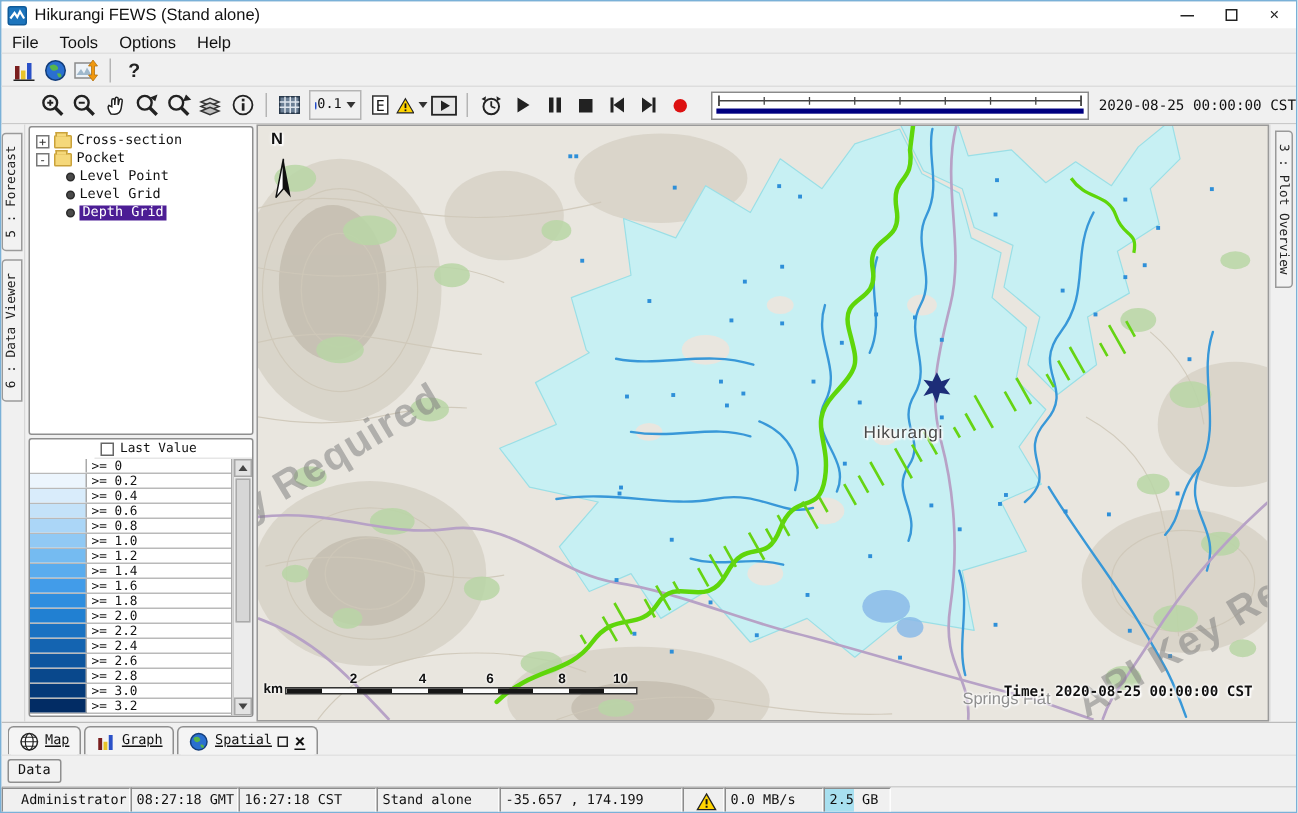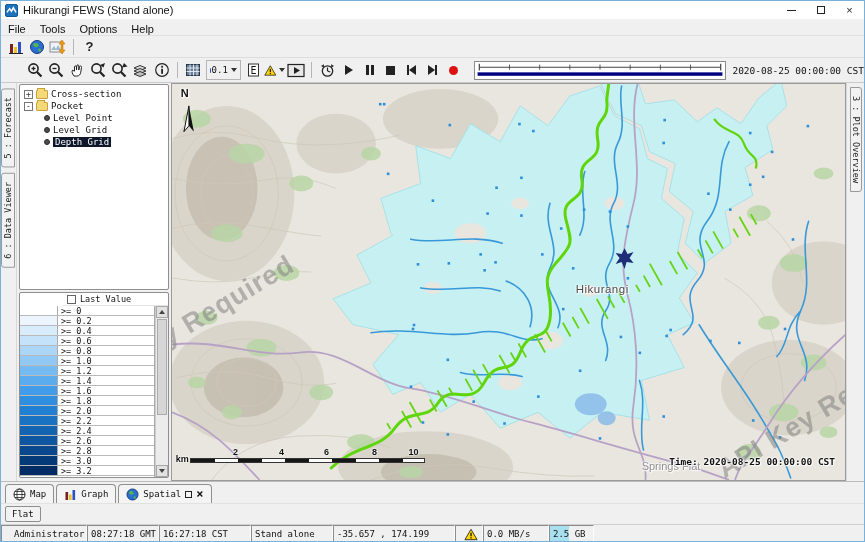--- a/index.html
+++ b/index.html
@@ -48,21 +48,21 @@
   .vtab-r { writing-mode:vertical-rl; font-family:"DejaVu Sans Mono",monospace; font-size:8.5px; color:#222; background:#f2f2f2; border:1px solid #9a9a9a; border-radius:0 3px 3px 0; padding:8px 0; }
 
   .leftpanel { width:154px; display:flex; flex-direction:column; background:#f0f0f0; padding:1px 2px; }
   .treepanel { height:206px; background:#fff; border:1px solid #8f8f8f; border-radius:2px; overflow:hidden; font-family:"DejaVu Sans Mono",monospace; font-size:9px; color:#111; padding-top:3px; }
   .trow { height:12px; display:flex; align-items:center; gap:3px; padding-left:4px; white-space:nowrap; }
   .trow.child { padding-left:24px; }
   .expander { width:9px; height:9px; border:1px solid #777; background:#fff; font-size:8px; line-height:7px; text-align:center; color:#333; flex:0 0 9px; }
   .folder { width:12px; height:9px; background:#f5d87a; border:1px solid #caa23a; border-radius:1px; position:relative; flex:0 0 12px; }
   .folder:before { content:""; position:absolute; top:-3px; left:0; width:6px; height:2px; background:#f5d87a; border:1px solid #caa23a; border-bottom:none; }
   .bullet { width:6px; height:6px; border-radius:50%; background:#4a4a4a; border:1px solid #2c2c2c; flex:0 0 6px; }
-  .tlabel.sel { background:#0f172a; color:#fff; padding:0 2px; }
+  .tlabel.sel { background:#4c1d95; color:#fff; padding:0 2px; }
 
   .legendpanel { margin-top:2px; height:186px; background:#fff; border:1px solid #8f8f8f; border-radius:2px; overflow:hidden; font-family:"DejaVu Sans Mono",monospace; font-size:8.5px; color:#111; display:flex; flex-direction:column; }
   .lvrow { height:13px; display:flex; align-items:center; gap:4px; padding:1px 4px; border-bottom:1px solid #e6e6e6;margin-left:43px; }
   .cbox { width:9px; height:9px; border:1px solid #666; background:#fff; }
   .legendlist { flex:1; display:flex; }
   .lrows { flex:1; overflow:hidden; border-right:1px solid #aaa; }
   .lrow { height:10px; display:flex; border-bottom:1px solid #b9b9b9; }
   .lswatch { width:38px; border-right:1px solid #aaa; }
   .llabel { flex:1; padding-left:3px; line-height:10px; }
   .lscroll { width:13px; background:#ececec; display:flex; flex-direction:column; border-left:1px solid #ccc; }
@@ -85,21 +85,21 @@
   .wm1 { left:-88px; top:288px; }
   .wm2 { left:548px; top:372px; }
   .scalebar { left:4px; bottom:16px; width:252px; height:18px; }
   .sb-km { position:absolute; left:0; bottom:0; font-size:9px; font-weight:bold; color:#111; }
   .sb-num { position:absolute; bottom:7px; transform:translateX(-50%); font-size:9px; font-weight:bold; color:#111; }
   .sb-bar { position:absolute; left:14px; bottom:1px; width:235px; height:5px; border:1px solid #333; background:repeating-linear-gradient(90deg,#161616 0 23.5px,#fbfbfb 23.5px 47px); }
   .sb-km,.sb-num { text-shadow:0 0 2px #fff,0 0 2px #fff; }
 
   
   .tabbar { height:22px; background:#f0f0f0; border-top:1px solid #bbb; display:flex; align-items:flex-end; gap:2px; padding:2px 0 0 4px; }
-  .btab { display:flex; align-items:center; gap:4px; height:19px; padding:0 7px; background:#f4f4f4; border:1px solid #8f8f8f; border-bottom:none; border-radius:4px 4px 0 0; font-family:"DejaVu Sans Mono",monospace; font-size:9px; color:#111; }
+  .btab { display:flex; align-items:center; gap:4px; height:19px; padding:0 7px; background:#f4f4f4; border:1px solid #8f8f8f; border-bottom:none; border-radius:4px 4px 0 0; font-family:"DejaVu Sans Mono",monospace; font-size:9px; color:#111;text-decoration:underline; }
   .btab .maxico { width:7px; height:7px; border:1.5px solid #222; }
   .btab .closeico { font-size:12px; font-weight:bold; color:#111; line-height:10px; }
   .logsrow { height:21px; background:#f0f0f0; display:flex; align-items:center; padding-left:4px; border-top:1px solid #e2e2e2; }
   .logsbtn { height:16px; padding:0 6px; background:#f2f2f2; border:1px solid #8f8f8f; border-radius:2px; font-family:"DejaVu Sans Mono",monospace; font-size:9px; color:#111; display:flex; align-items:center; }
 
   
   .statusbar { height:19px; display:flex; background:#f0f0f0; border-top:1px solid #cfcfcf; }
   .scell { height:100%; border:1px solid; border-color:#8c8c8c #fdfdfd #fdfdfd #8c8c8c; font-family:"DejaVu Sans Mono",monospace; font-size:9px; color:#111; display:flex; align-items:center; padding-left:3px; overflow:hidden; white-space:nowrap; }
   .c1{width:86px;padding-left:12px;} .c2{width:272px;} .c3{width:72px;text-align:center;} .c4{width:92px;} .c5{width:82px;} .c6{width:122px;}
   .c7{width:28px; justify-content:center;} .c8{width:66px;} .c9{width:45px; background:linear-gradient(90deg,#a8e0f0 0 45%,#f0f0f0 45%);}
@@ -638,21 +638,21 @@
           <path d="M3,4 q2.5,-1.8 4,0 q1.5,1.8 -1,2.6 q-2.5,.8 -3,-2.6z" fill="#58b54a"></path>
           <path d="M7.5,8.5 q2.5,-.8 2.5,1.6 q-1.8,1.6 -2.5,-1.6z" fill="#58b54a"></path>
       </svg>
       <span>Spatial</span>
       <span class="maxico"></span>
       <span class="closeico">×</span>
     </span>
   </div>
 
   <div class="logsrow">
-    <span class="logsbtn">Flat</span>
+    <span class="logsbtn">Data</span>
   </div>
 
   <div class="statusbar">
     <span class="scell c1">Administrator</span>
     <span class="scell c3">08:27:18 GMT</span>
     <span class="scell c4">16:27:18 CST</span>
     <span class="scell c5">Stand alone</span>
     <span class="scell c6">-35.657 , 174.199</span>
     <span class="scell c7">
       <svg width="14" height="13" viewBox="0 0 16 15">

